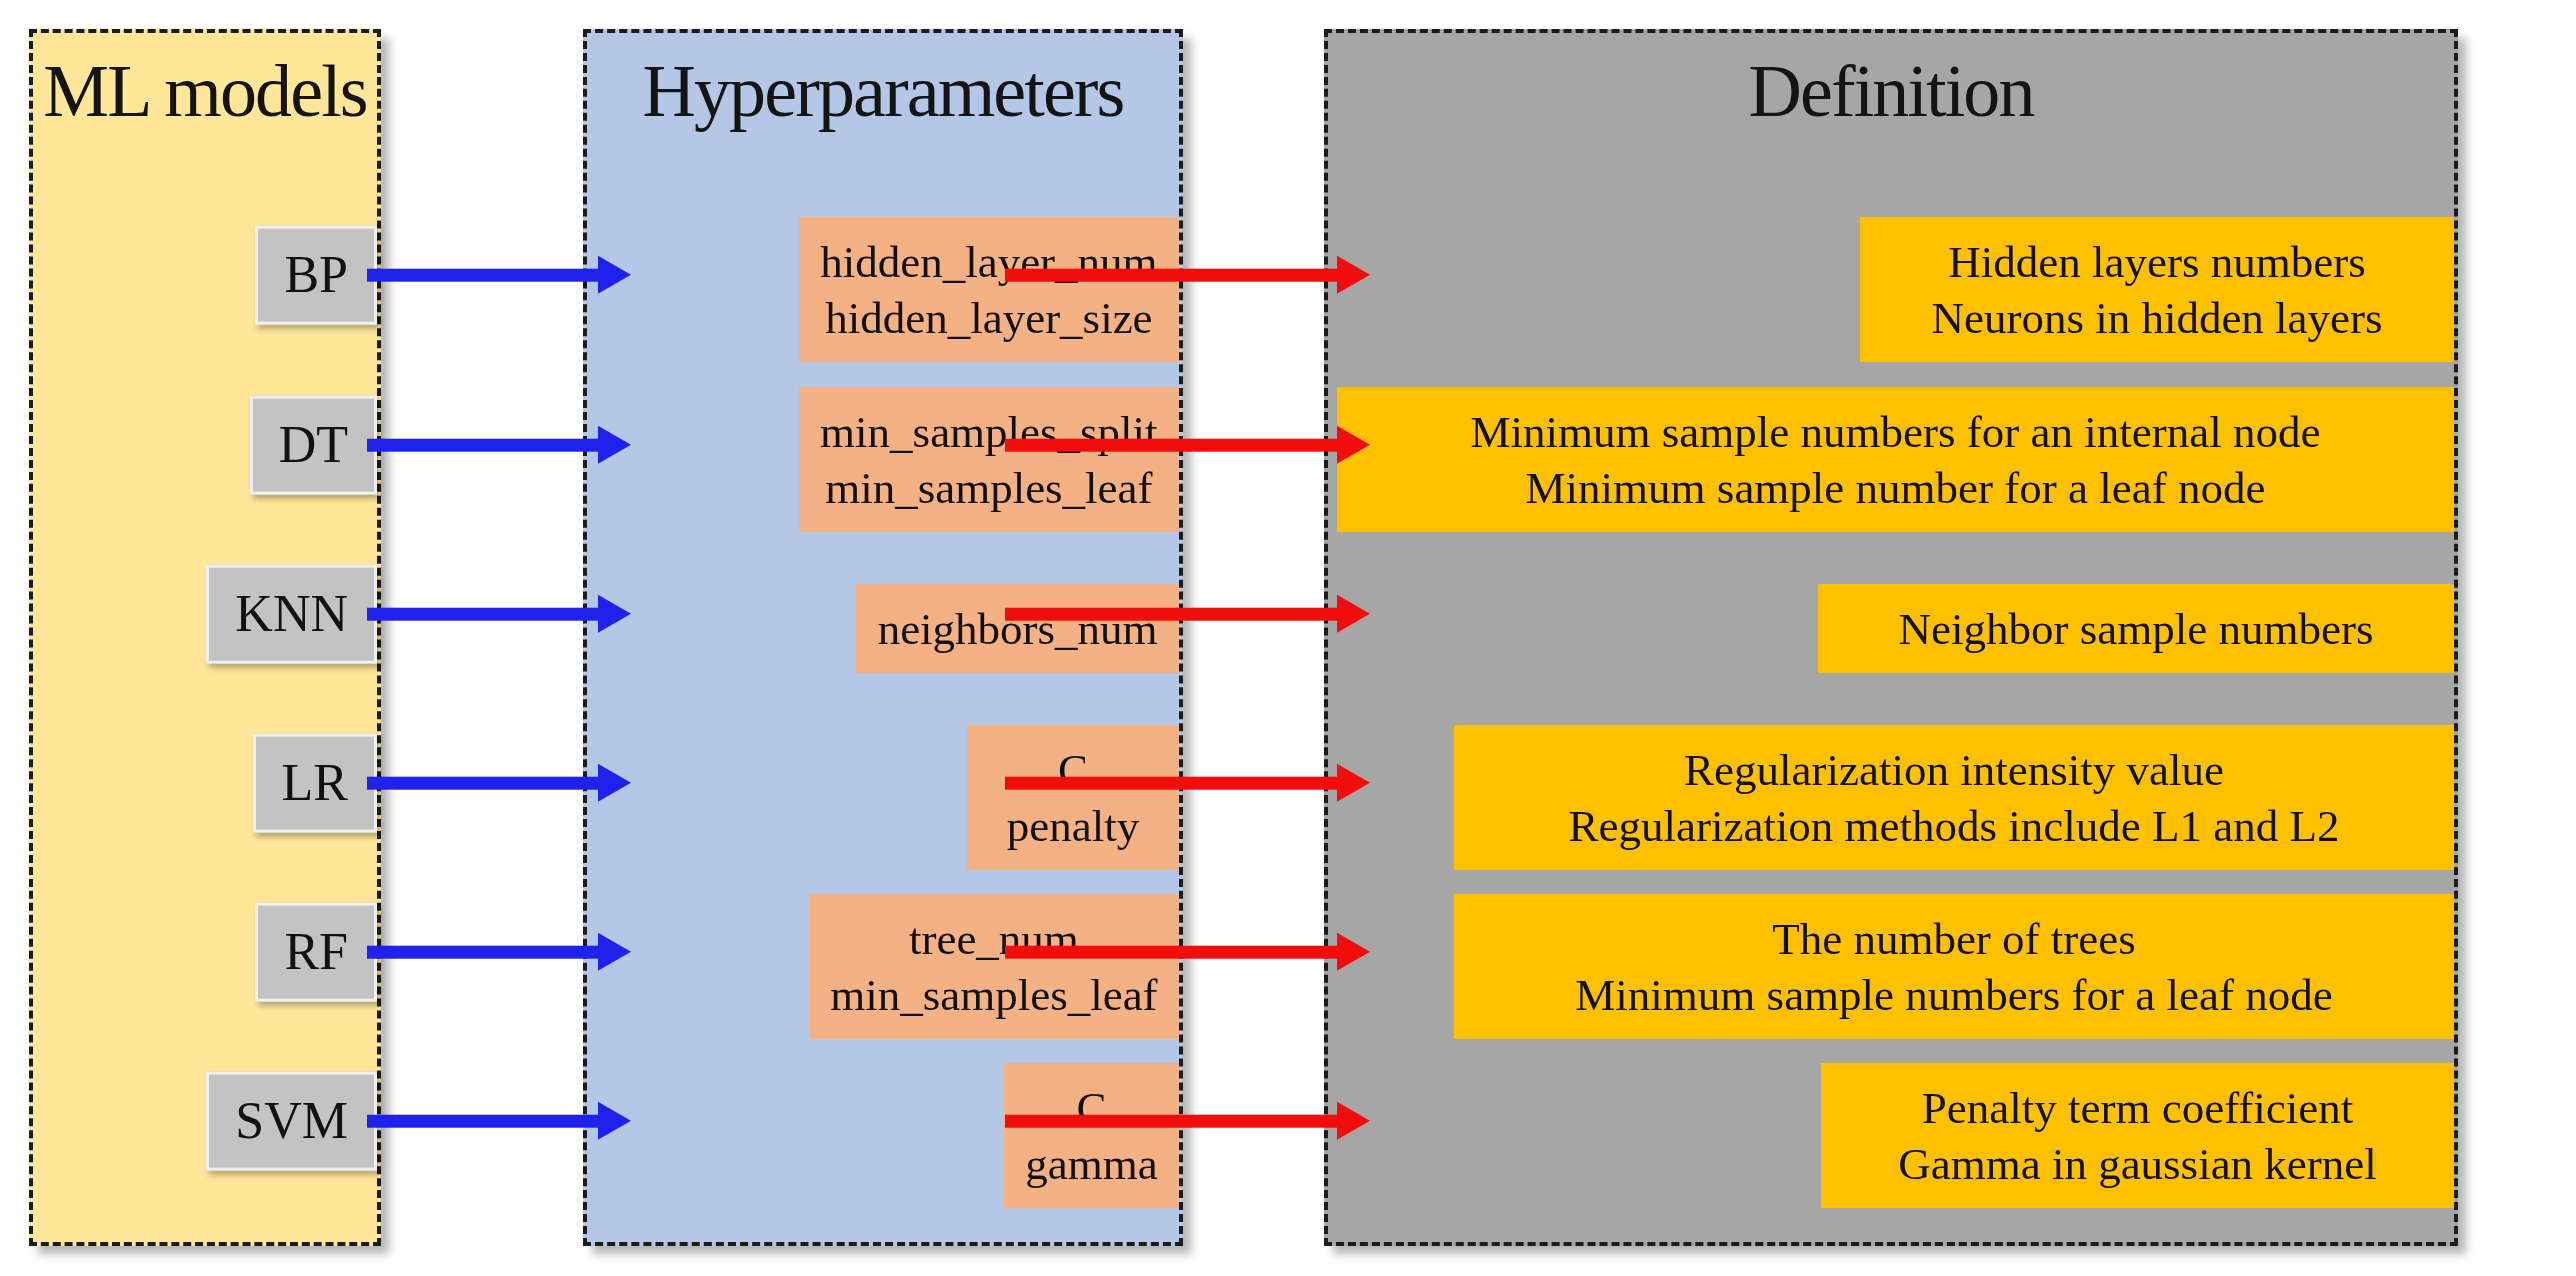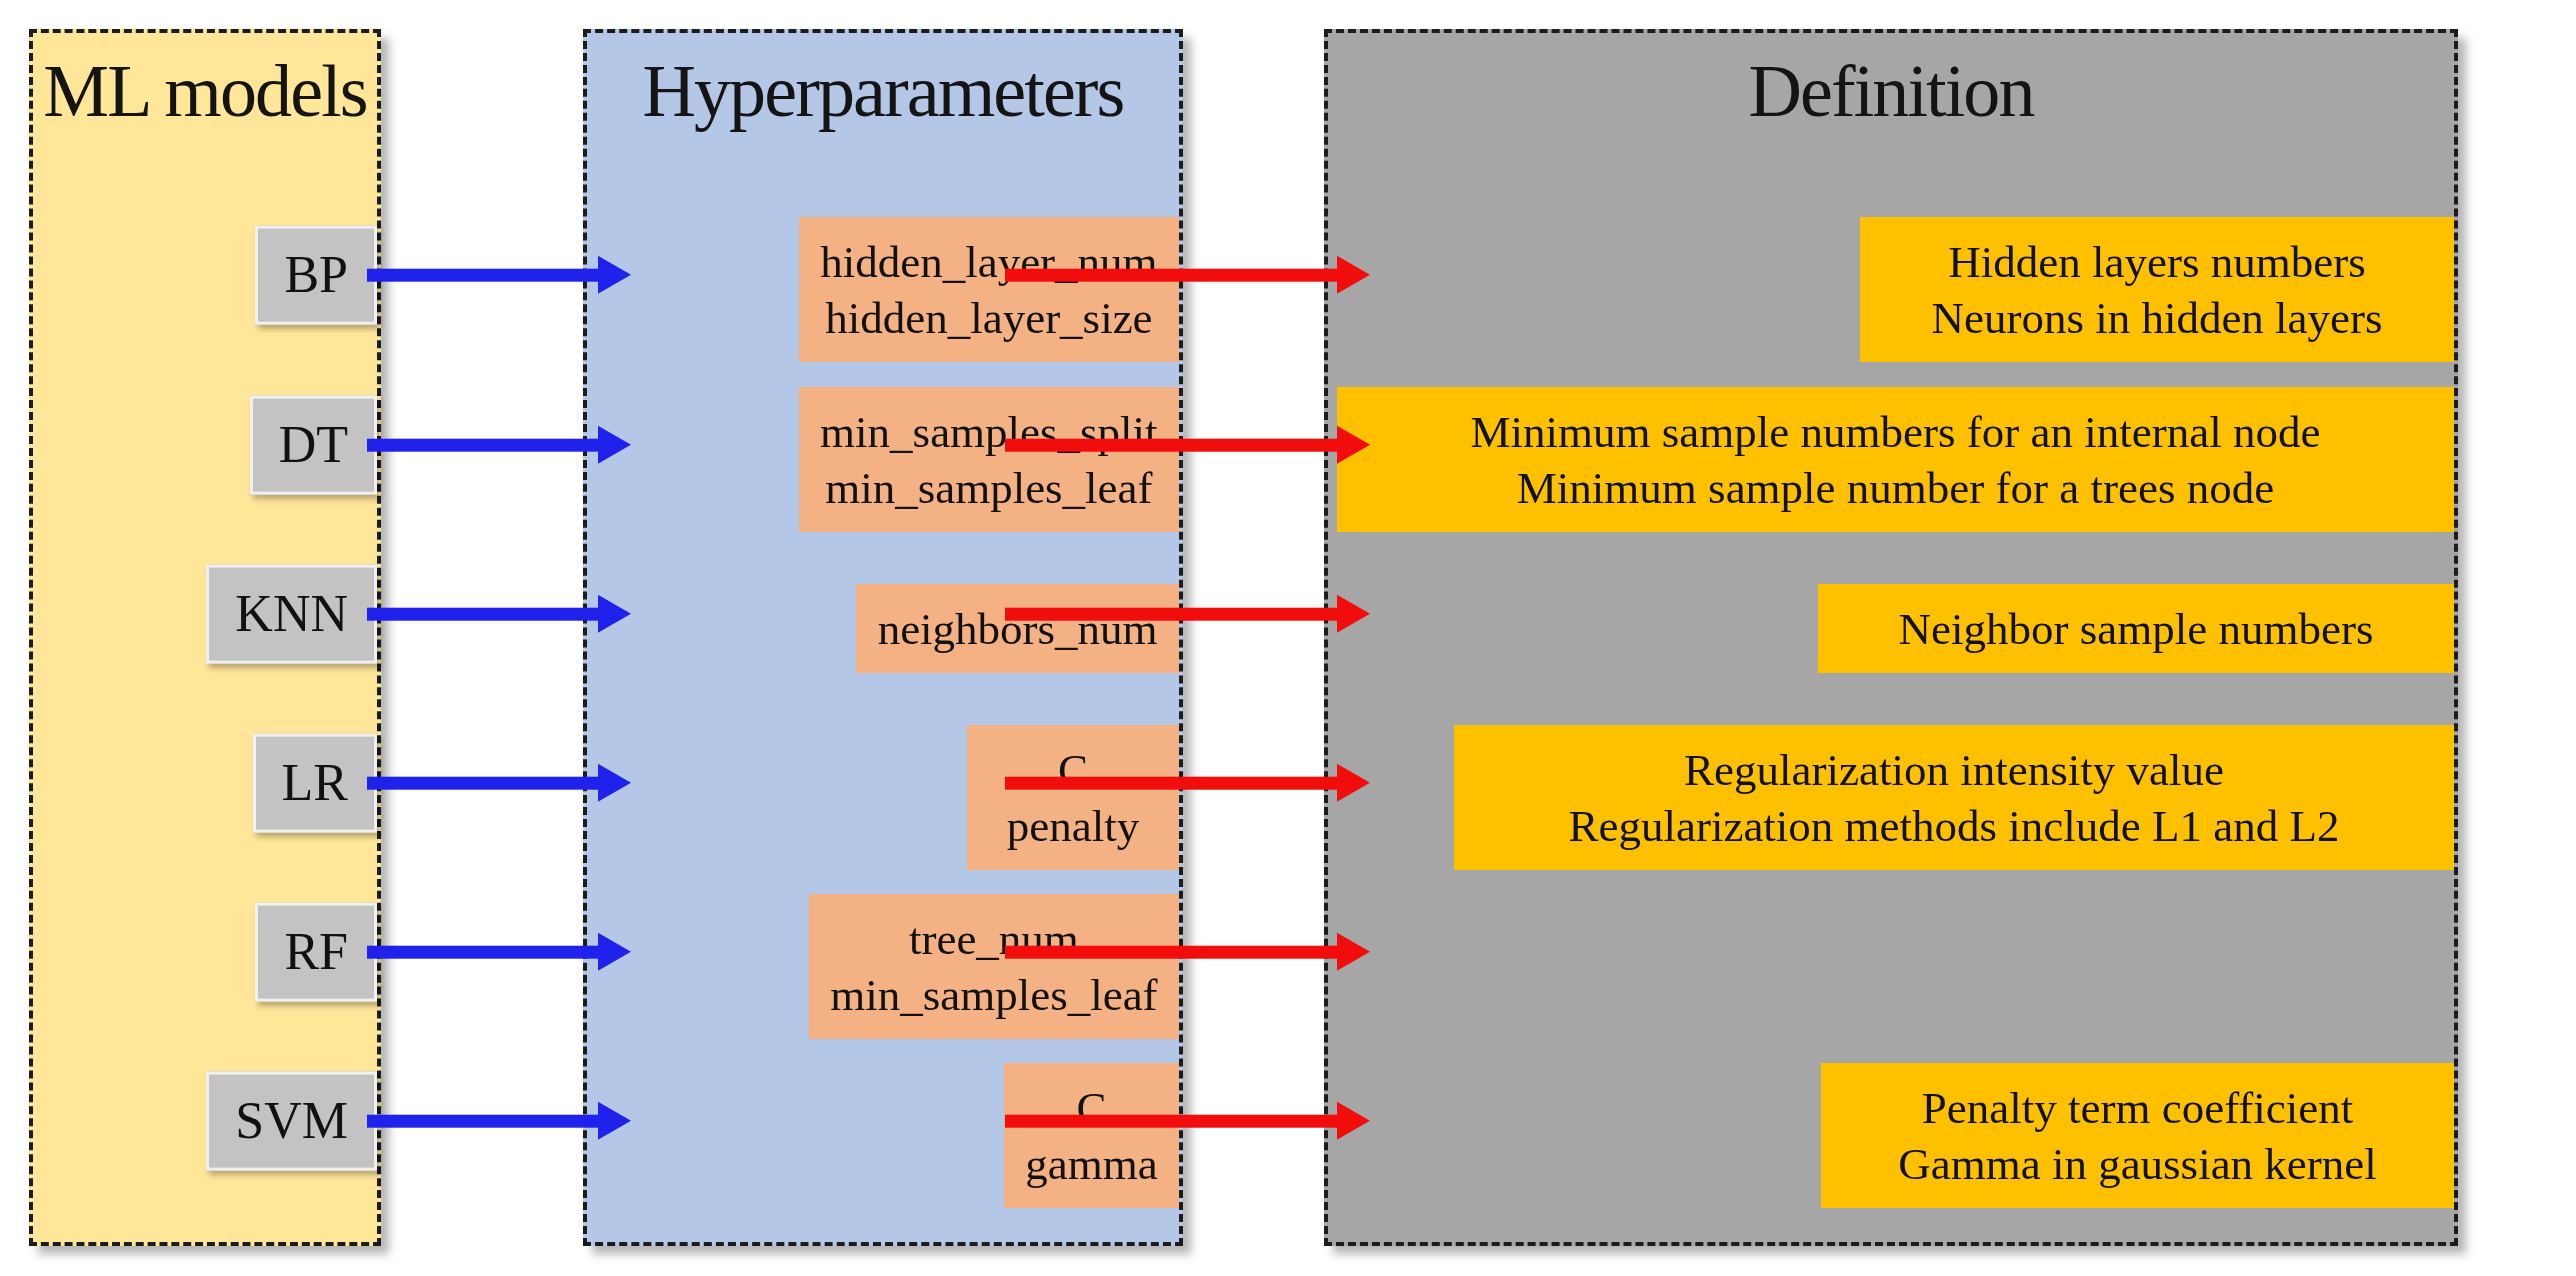--- a/index.html
+++ b/index.html
@@ -143,32 +143,38 @@
     <div class="panel-title">Definition</div>
     <div class="row r1">
       <div class="box gbox gw1">
         <span class="line">Hidden layers numbers</span>
         <span class="line">Neurons in hidden layers</span>
       </div>
     </div>
     <div class="row r2">
       <div class="box gbox gw2">
         <span class="line">Minimum sample numbers for an internal node</span>
-        <span class="line">Minimum sample number for a trees node</span>
+        <span class="line">Minimum sample number for a leaf node</span>
       </div>
     </div>
     <div class="row r3">
       <div class="box gbox gw3">
         <span class="line">Neighbor sample numbers</span>
       </div>
     </div>
     <div class="row r4">
       <div class="box gbox gw4">
         <span class="line">Regularization intensity value</span>
         <span class="line">Regularization methods include L1 and L2</span>
+      </div>
+    </div>
+    <div class="row r5">
+      <div class="box gbox gw5">
+        <span class="line">The number of trees</span>
+        <span class="line">Minimum sample numbers for a leaf node</span>
       </div>
     </div>
     <div class="row r6">
       <div class="box gbox gw6">
         <span class="line">Penalty term coefficient</span>
         <span class="line">Gamma in gaussian kernel</span>
       </div>
     </div>
   </div>
 

